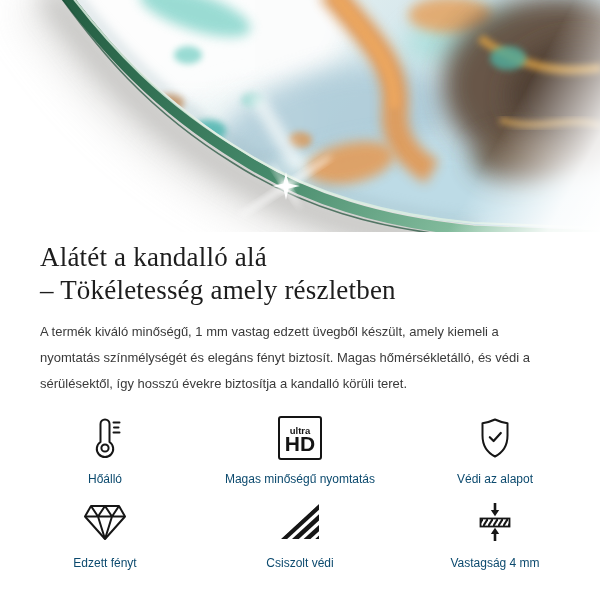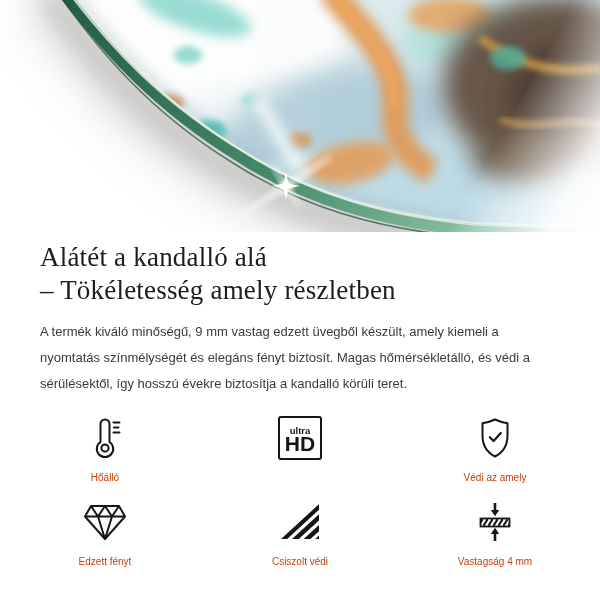--- a/index.html
+++ b/index.html
@@ -31,21 +31,21 @@
     margin-top:17px;
     padding:0 40px;
     display:grid;
     grid-template-columns:130px 260px 130px;
     row-gap:11px;
   }
   .feature{display:flex;flex-direction:column;align-items:center;}
   .ficon{height:47px;display:flex;align-items:center;justify-content:center;}
   .flabel{
     margin-top:11px;height:15px;
-    font-size:10px;color:#c2410c;text-align:center;white-space:nowrap;
+    font-size:12px;color:#0c4a6e;text-align:center;white-space:nowrap;
   }
   .ficon svg{stroke:#161616;fill:none;stroke-width:2;}
   .uhd-box{
     width:40px;height:40px;border:2.5px solid #141414;border-radius:3px;
     display:flex;flex-direction:column;align-items:center;justify-content:center;
     color:#141414;
   }
   .uhd-top{font-size:9.5px;font-weight:600;line-height:11px;}
   .uhd-bottom{font-size:21px;font-weight:700;line-height:15px;}
 </style>
@@ -143,21 +143,21 @@
 
     <rect x="0" y="0" width="600" height="232" fill="url(#fadeGrad)"></rect>
   </svg>
 </div>
 
 <div class="content">
   <h1 class="title">
     <span>Alátét a kandalló alá</span><br>
     <span>– Tökéletesség amely részletben</span>
   </h1>
-  <p class="desc">A termék kiváló minőségű, 9 mm vastag edzett üvegből készült, amely kiemeli a nyomtatás színmélységét és elegáns fényt biztosít. Magas hőmérsékletálló, és védi a sérülésektől, így hosszú évekre biztosítja a kandalló körüli teret.</p>
+  <p class="desc">A termék kiváló minőségű, 1 mm vastag edzett üvegből készült, amely kiemeli a nyomtatás színmélységét és elegáns fényt biztosít. Magas hőmérsékletálló, és védi a sérülésektől, így hosszú évekre biztosítja a kandalló körüli teret.</p>
 </div>
 
 <div class="features">
 
   <div class="feature">
     <div class="ficon">
       <svg width="40" height="44" viewBox="0 0 40 44" stroke-linecap="round" stroke-linejoin="round">
         <path d="M15.5,26 L15.5,8 A4.5,4.5 0 0 1 24.5,8 L24.5,26 A8.2,8.2 0 1 1 15.5,26 Z"></path>
         <circle cx="20" cy="32" r="3.6"></circle>
         <path d="M28.5,6.5 h6 M29,11.5 h4.5 M28.5,16.5 h6"></path>
@@ -166,30 +166,31 @@
     <div class="flabel">Hőálló</div>
   </div>
 
   <div class="feature">
     <div class="ficon">
       <div class="uhd-box">
         <span class="uhd-top">ultra</span>
         <span class="uhd-bottom">HD</span>
       </div>
     </div>
+    <div class="flabel">Magas minőségű nyomtatás</div>
   </div>
 
   <div class="feature">
     <div class="ficon">
       <svg width="40" height="44" viewBox="0 0 40 44" stroke-linecap="round" stroke-linejoin="round">
         <path d="M20,3.5 C23.5,5.2 28.6,6.6 32.5,7.2 L32.5,19.5 C32.5,29.8 27.2,36.8 20,40.5 C12.8,36.8 7.5,29.8 7.5,19.5 L7.5,7.2 C11.4,6.6 16.5,5.2 20,3.5 Z"></path>
         <path d="M14.8,21.2 L18.6,25 L25.8,17" stroke-width="2.2"></path>
       </svg>
     </div>
-    <div class="flabel">Védi az amely</div>
+    <div class="flabel">Védi az alapot</div>
   </div>
 
   <div class="feature">
     <div class="ficon">
       <svg width="44" height="40" viewBox="0 0 44 40" stroke-width="1.8" stroke-linejoin="round">
         <path d="M8,4 L36,4 L42,14.5 L22,37 L2,14.5 Z"></path>
         <path d="M2,14.5 L42,14.5 M8,4 L15,14.5 L22,4 L29,14.5 L36,4 M15,14.5 L22,37 M29,14.5 L22,37"></path>
       </svg>
     </div>
     <div class="flabel">Edzett fényt</div>

